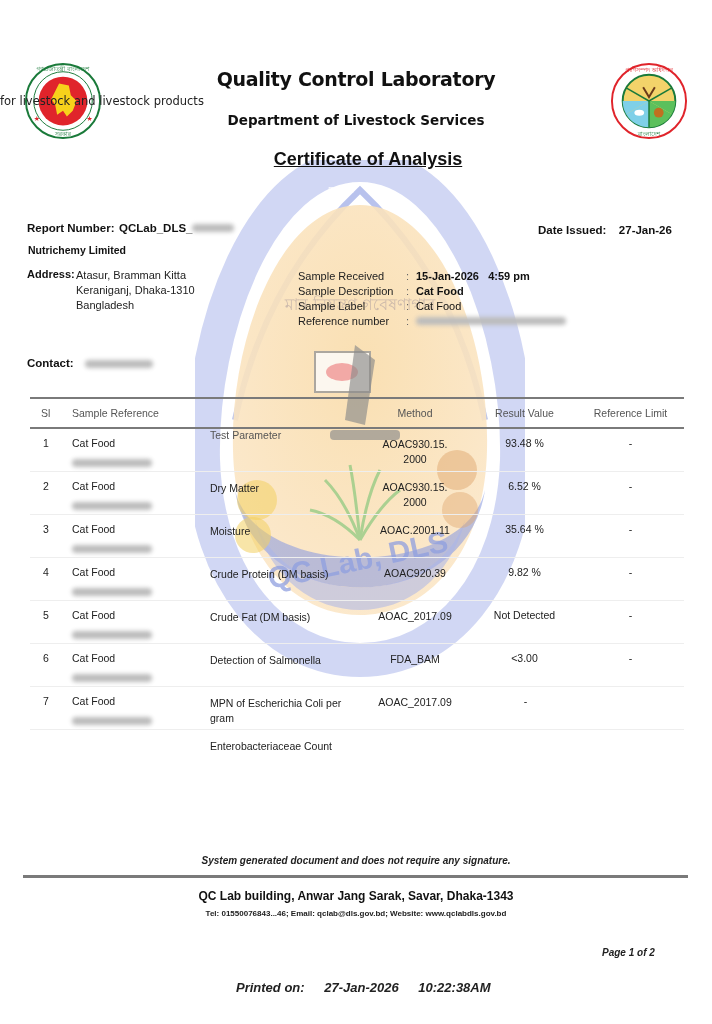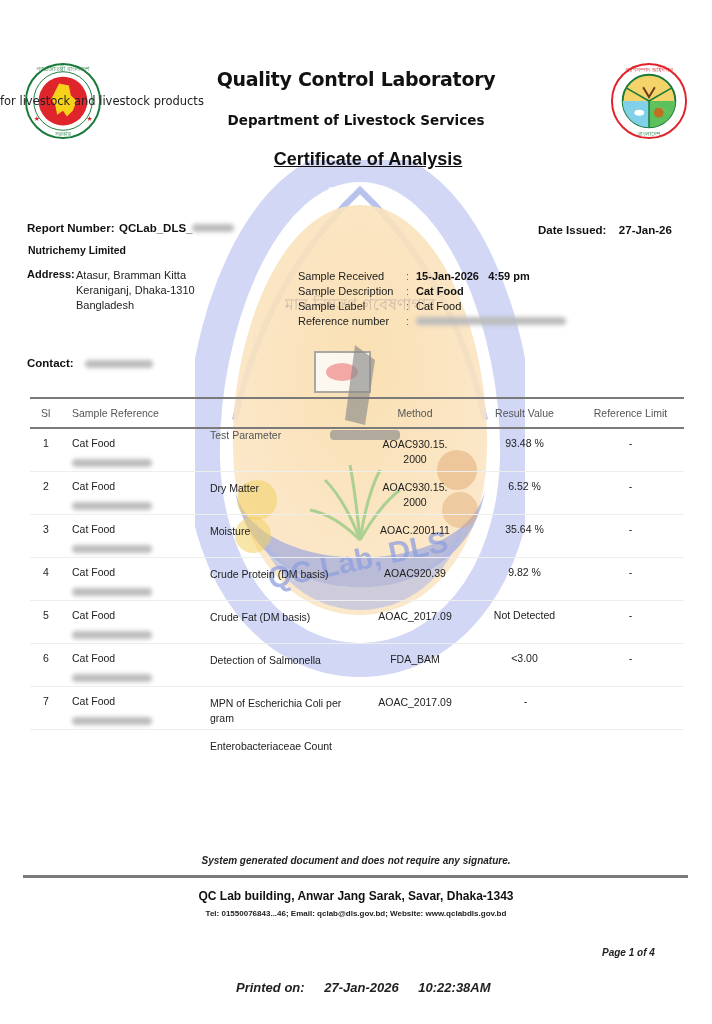--- a/index.html
+++ b/index.html
@@ -283,13 +283,13 @@
 
 <div class="sys-note">System generated document and does not require any signature.</div>
 <div class="footer-rule"></div>
 <div class="lab-addr">QC Lab building, Anwar Jang Sarak, Savar, Dhaka-1343</div>
 <div class="lab-contact">Tel: 01550076843...46; Email: qclab@dls.gov.bd; Website: www.qclabdls.gov.bd</div>
 <div class="printed">
   <span>Printed on:</span>
   <span>27-Jan-2026</span>
   <span>10:22:38AM</span>
 </div>
-<div class="page-no">Page 1 of 4</div>
+<div class="page-no">Page 1 of 2</div>
 
 </body></html>

